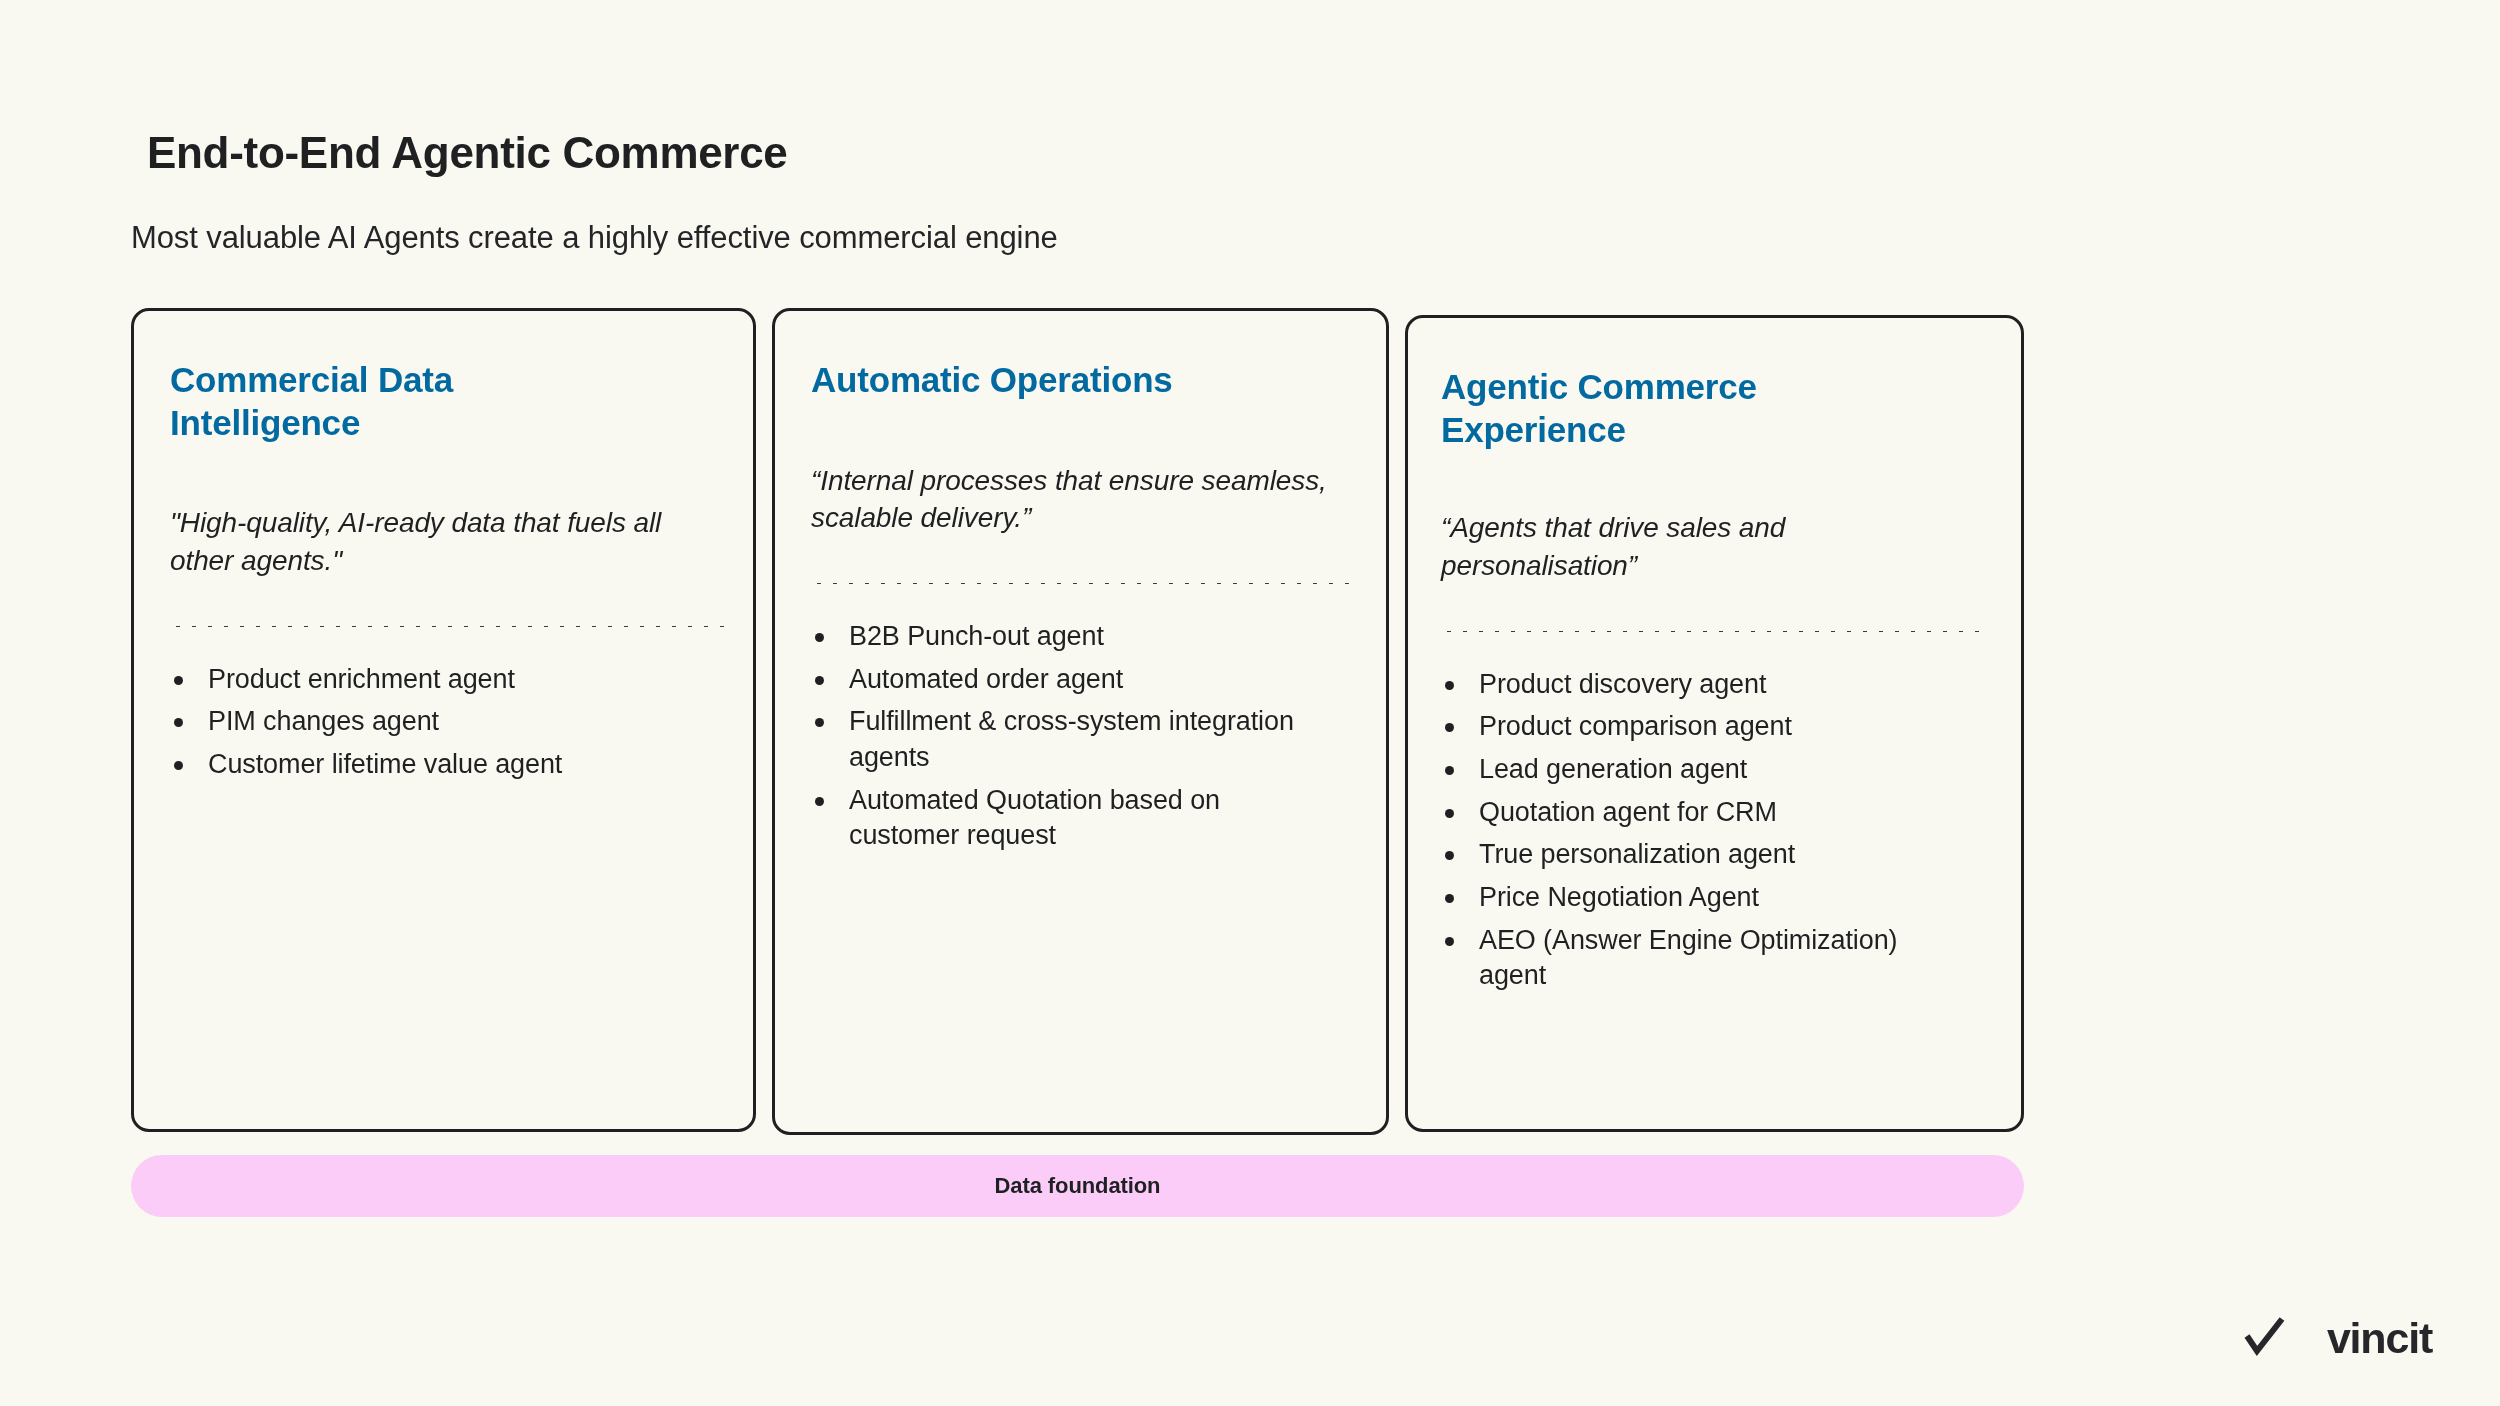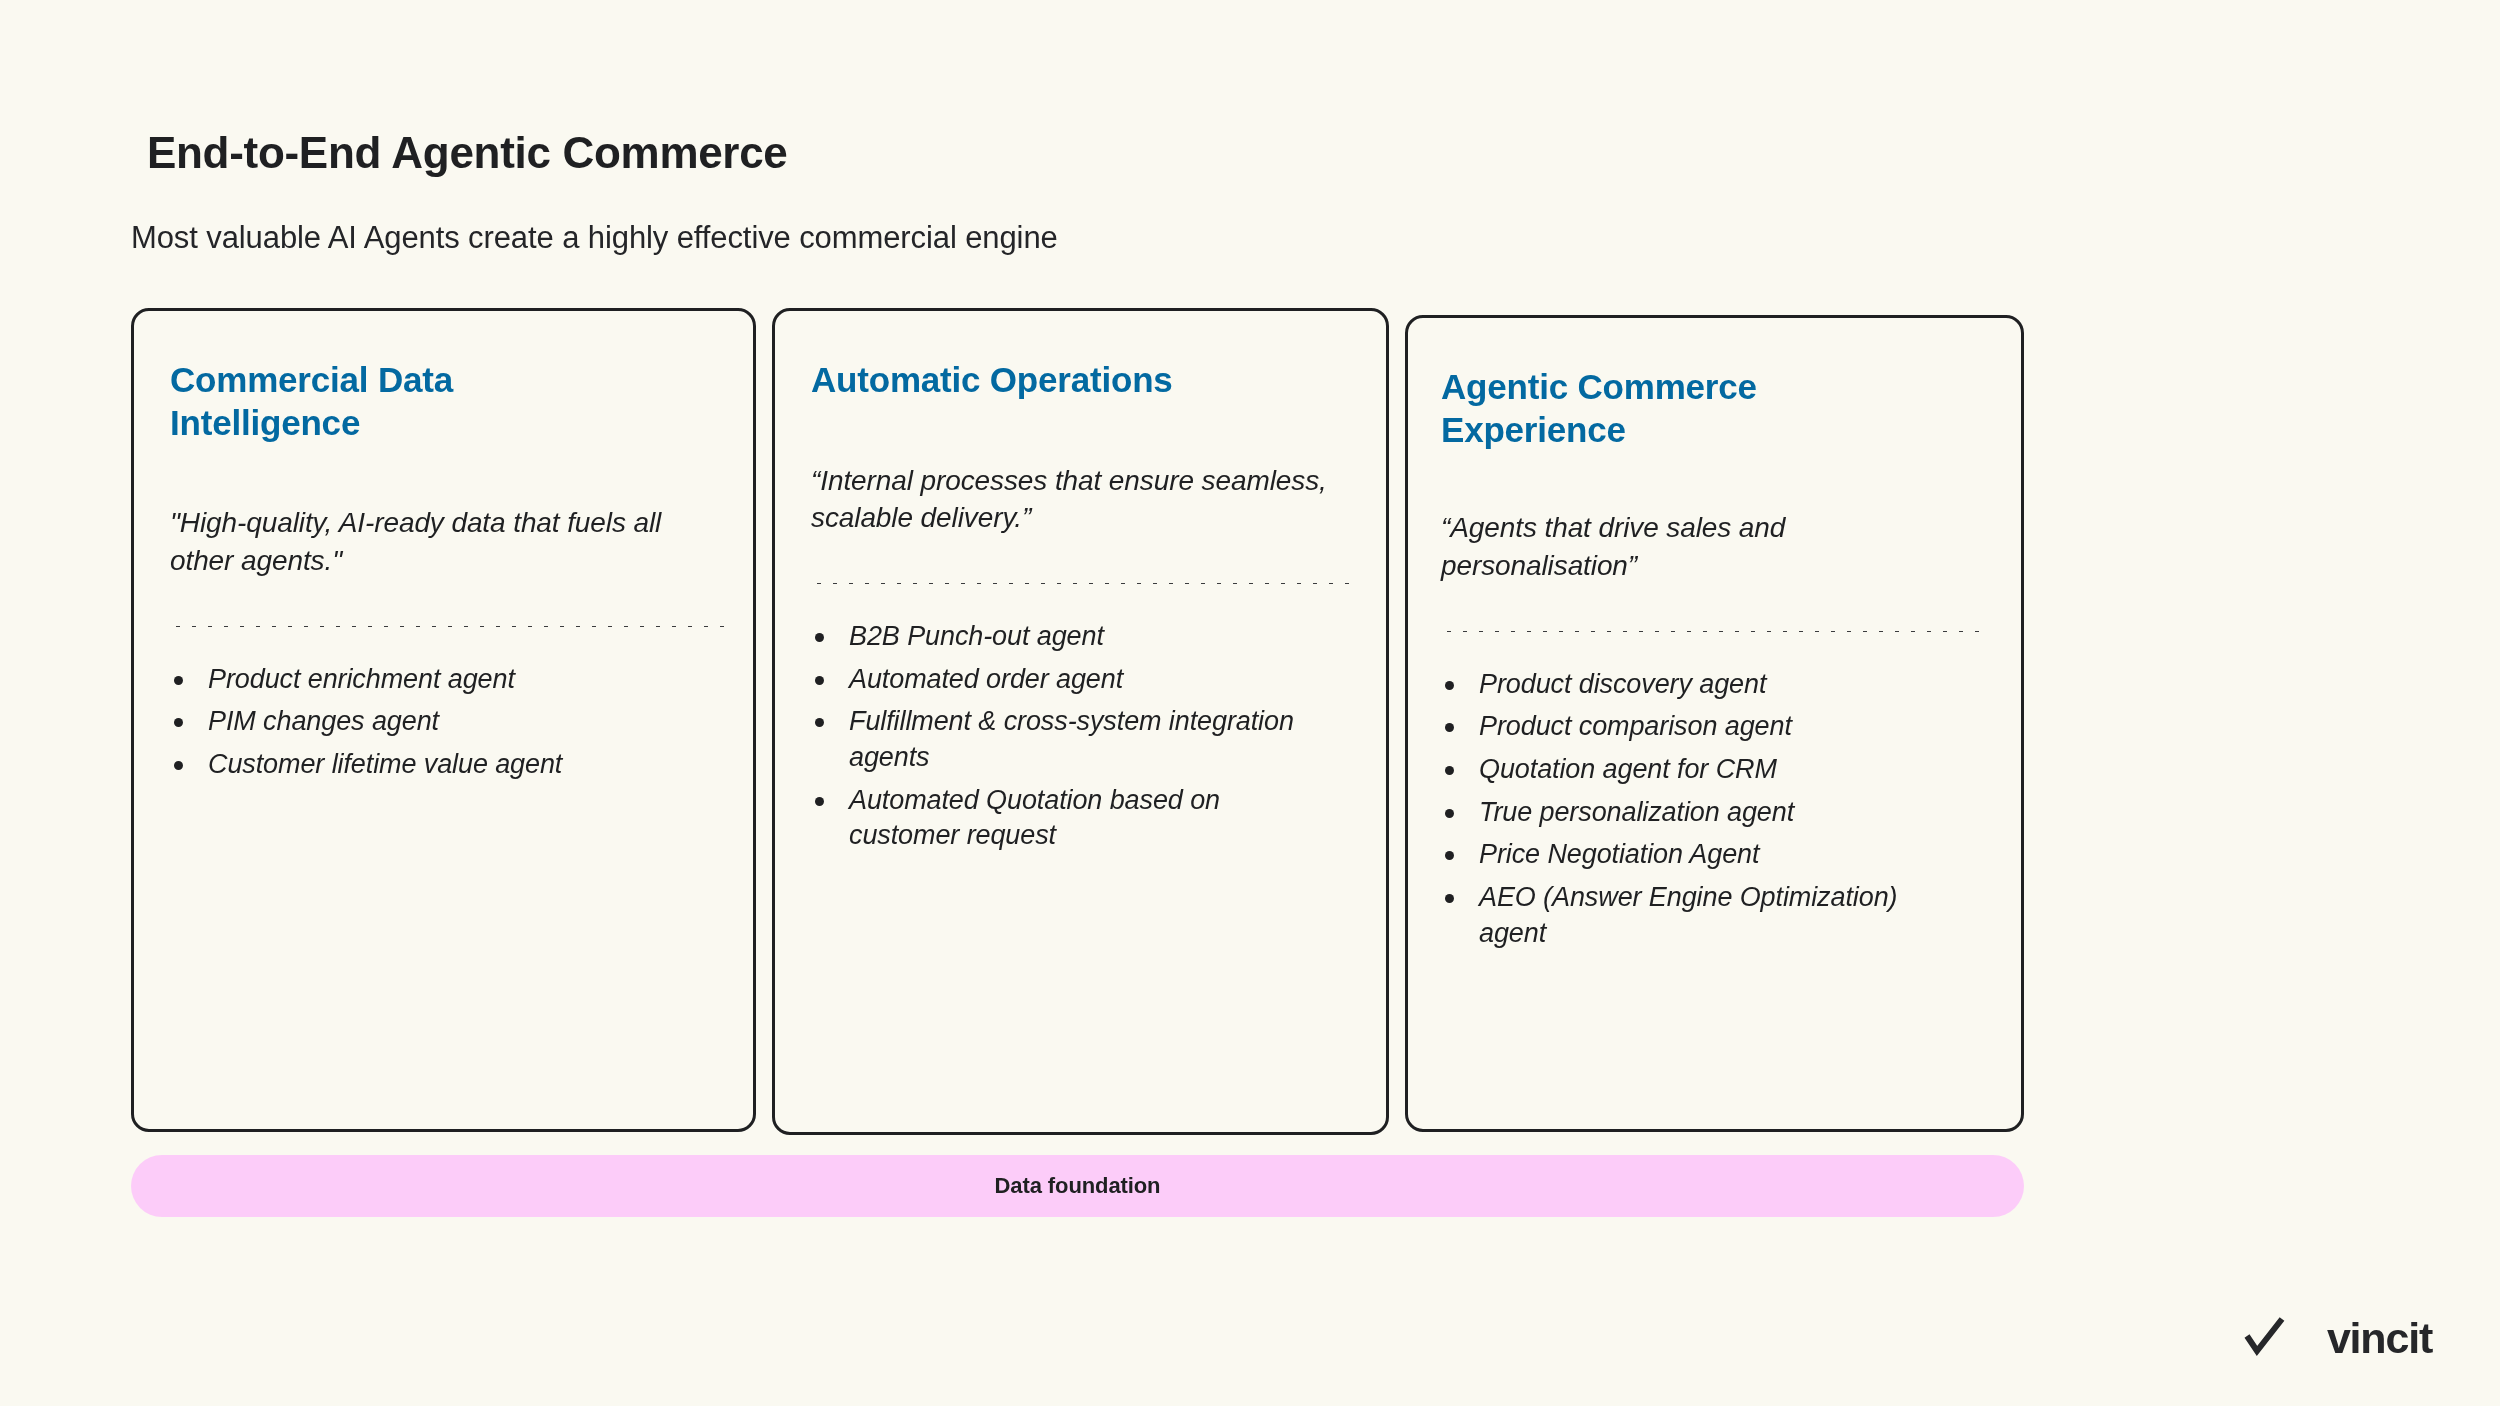--- a/index.html
+++ b/index.html
@@ -125,21 +125,20 @@
   }
   .card-1 .divider { width: 560px; }
   .card-2 .divider { width: 548px; }
   .card-3 .divider { width: 550px; }
 
   .bullet-list {
     list-style: none;
     margin: 0;
     padding: 0;
     padding-top: 33px;
-    font-style: italic;
   }
   .bullet-list li {
     position: relative;
     font-size: 27px;
     line-height: 1.32;
     letter-spacing: -0.1px;
     color: #1f2022;
     padding-left: 38px;
     margin-bottom: 7px;
   }
@@ -238,20 +237,21 @@
     </div>
 
     <div class="card card-3">
       <div class="card-inner">
         <h2 class="card-title">Agentic Commerce Experience</h2>
         <p class="card-quote">“Agents that drive sales and personalisation”</p>
         <div class="divider"></div>
         <ul class="bullet-list">
           <li>Product discovery agent</li>
           <li>Product comparison agent</li>
+          <li>Lead generation agent</li>
           <li>Quotation agent for CRM</li>
           <li>True personalization agent</li>
           <li>Price Negotiation Agent</li>
           <li>AEO (Answer Engine Optimization) agent</li>
         </ul>
       </div>
     </div>
 
   </div>
 

